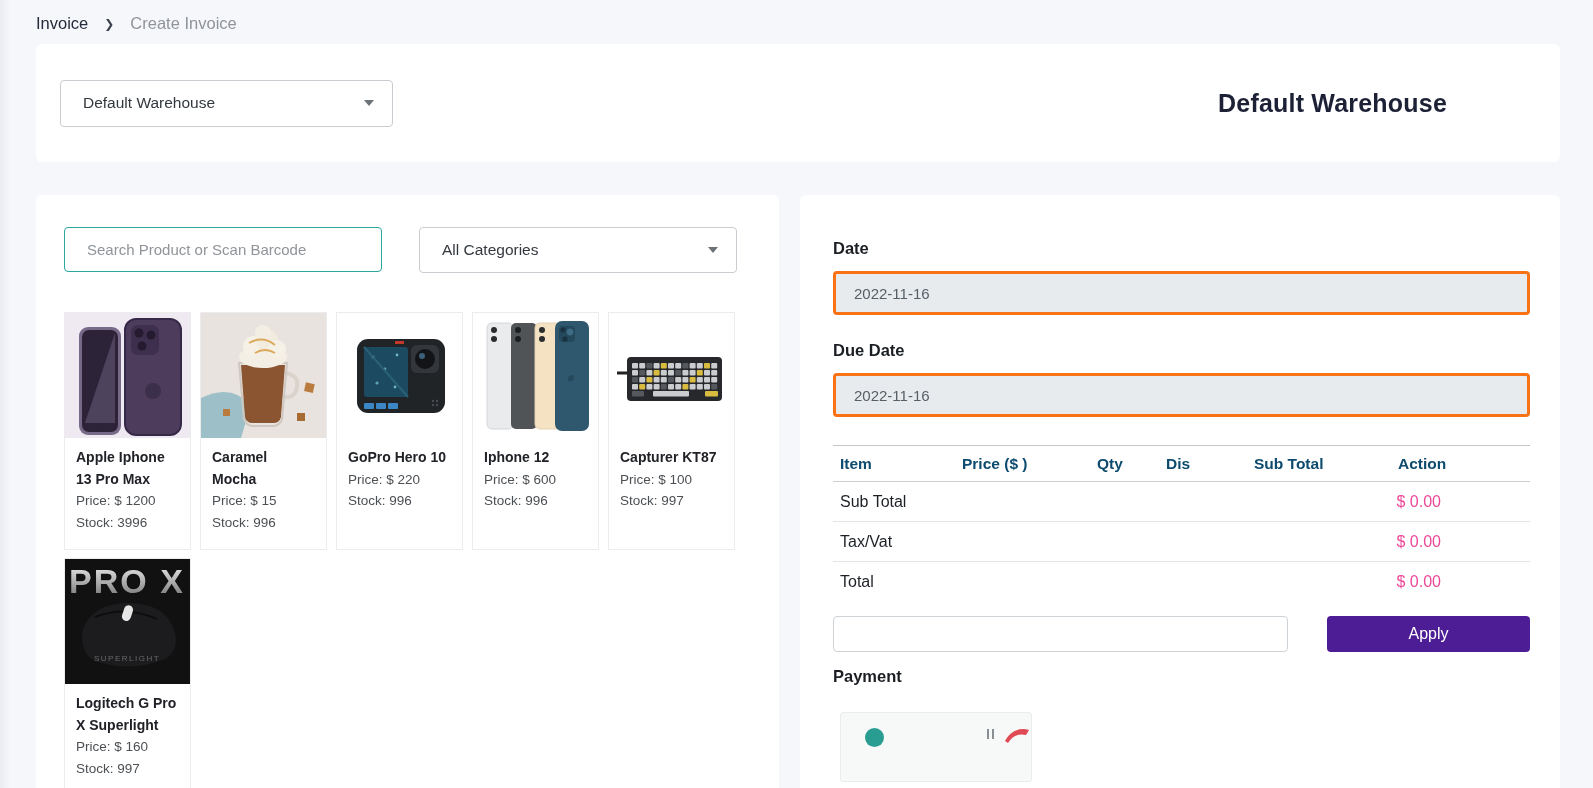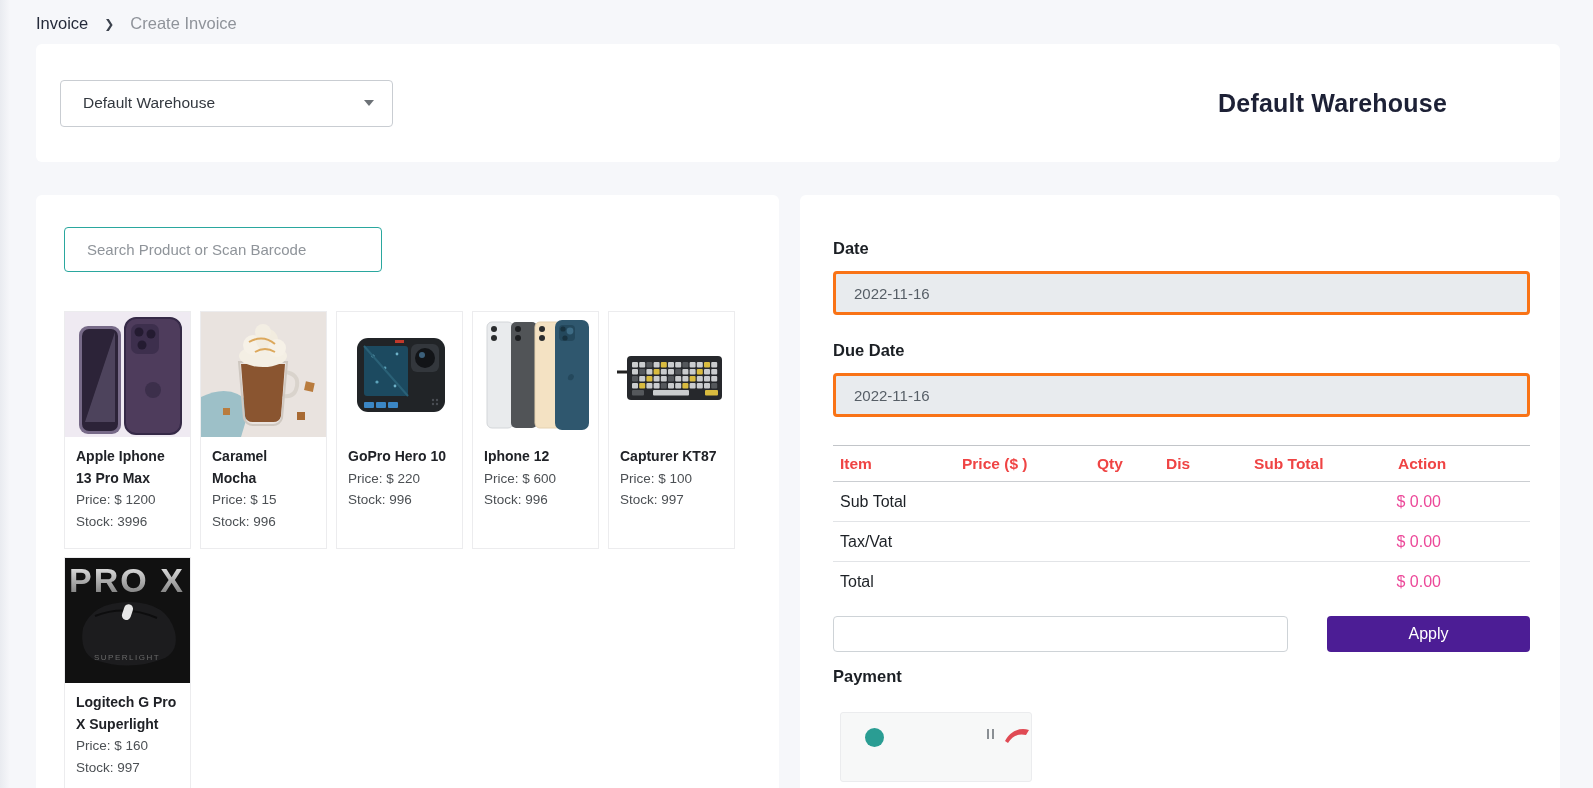--- a/index.html
+++ b/index.html
@@ -77,21 +77,21 @@
     font-size:15px; color:#565e66; font-family:"Liberation Sans", sans-serif;
   }
   .field-group + .field-group { margin-top:26px; }
 
   .inv-table { margin-top:28px; }
   .inv-head {
     display:grid; grid-template-columns:122px 135px 69px 88px 144px auto;
     border-top:1px solid #c2c5c9; border-bottom:1px solid #cbced2;
     height:37px; align-items:center;
   }
-  .inv-head span { font-size:15.5px; font-weight:700; color:#ef4444; padding-left:7px; white-space:nowrap; }
+  .inv-head span { font-size:15.5px; font-weight:700; color:#0c4a6e; padding-left:7px; white-space:nowrap; }
   .sum-row {
     display:flex; align-items:center; justify-content:space-between;
     height:40px; border-bottom:1px solid #e2e4e7; padding:0 89px 0 7px;
   }
   .sum-row:last-child { border-bottom:none; }
   .sum-label { font-size:16px; font-weight:500; color:#1d2126; }
   .sum-value { font-size:16px; font-weight:500; color:#ec4899; }
 
   .coupon-section { margin-top:14px; }
   .coupon-row { margin-top:12px; display:flex; align-items:center; }
@@ -131,20 +131,24 @@
     <span class="caret"></span>
   </div>
   <div class="page-title">Default Warehouse</div>
 </div>
 
 <div class="main-row">
 
   <div class="panel left-panel">
     <div class="filters">
       <input class="search-input" type="text" placeholder="Search Product or Scan Barcode" style="">
+      <div class="select-box category-select">
+        <span class="sel-text">All Categories</span>
+        <span class="caret"></span>
+      </div>
     </div>
     <div class="product-grid" id="product-grid">
         <div class="product-card">
           <div class="product-image">
             <svg width="125" height="125" viewBox="0 0 125 125">
               <rect width="125" height="125" fill="#efeaf2"></rect>
     <rect x="60" y="6" width="56" height="116" rx="11" fill="#4e3c5c" stroke="#352947" stroke-width="2"></rect>
     <rect x="66" y="12" width="28" height="30" rx="7" fill="#3d2f4d"></rect>
     <circle cx="74" cy="20" r="4.5" fill="#241b31"></circle>
               <circle cx="86" cy="22" r="4.5" fill="#241b31"></circle>

